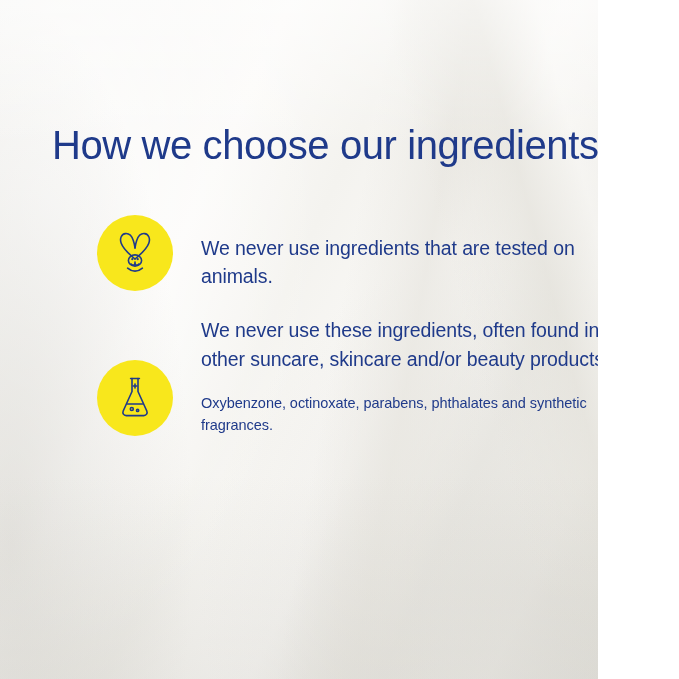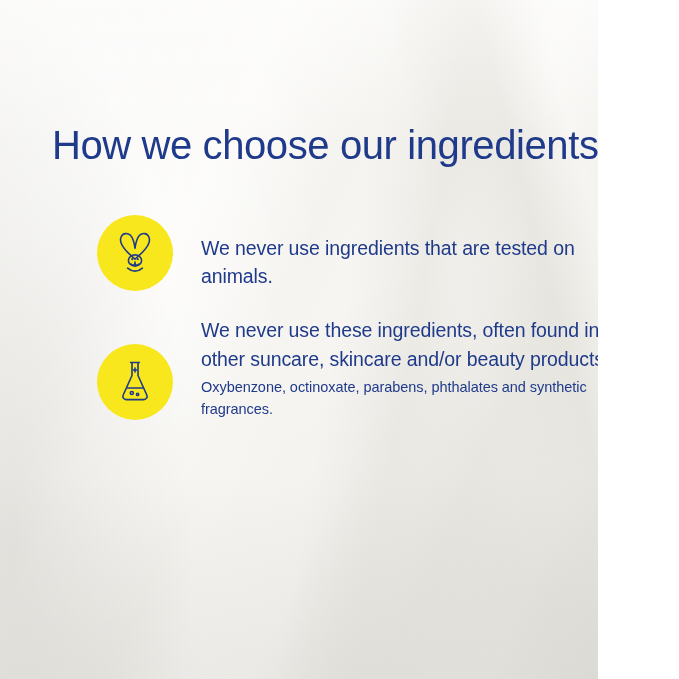--- a/index.html
+++ b/index.html
@@ -115,21 +115,21 @@
     padding-top: 13px;
   }
   .item-main {
     font-size: 19.5px;
     line-height: 1.47;
     color: #1f3a8a;
     font-weight: 400;
     letter-spacing: -0.1px;
   }
   .item-sub {
-    margin-top: 4px;
+    margin-top: 20px;
     font-size: 14.5px;
     line-height: 1.48;
     color: #1f3a8a;
     font-weight: 400;
     letter-spacing: -0.05px;
   }
   .icon-svg {
     display: block;
   }
 </style>

